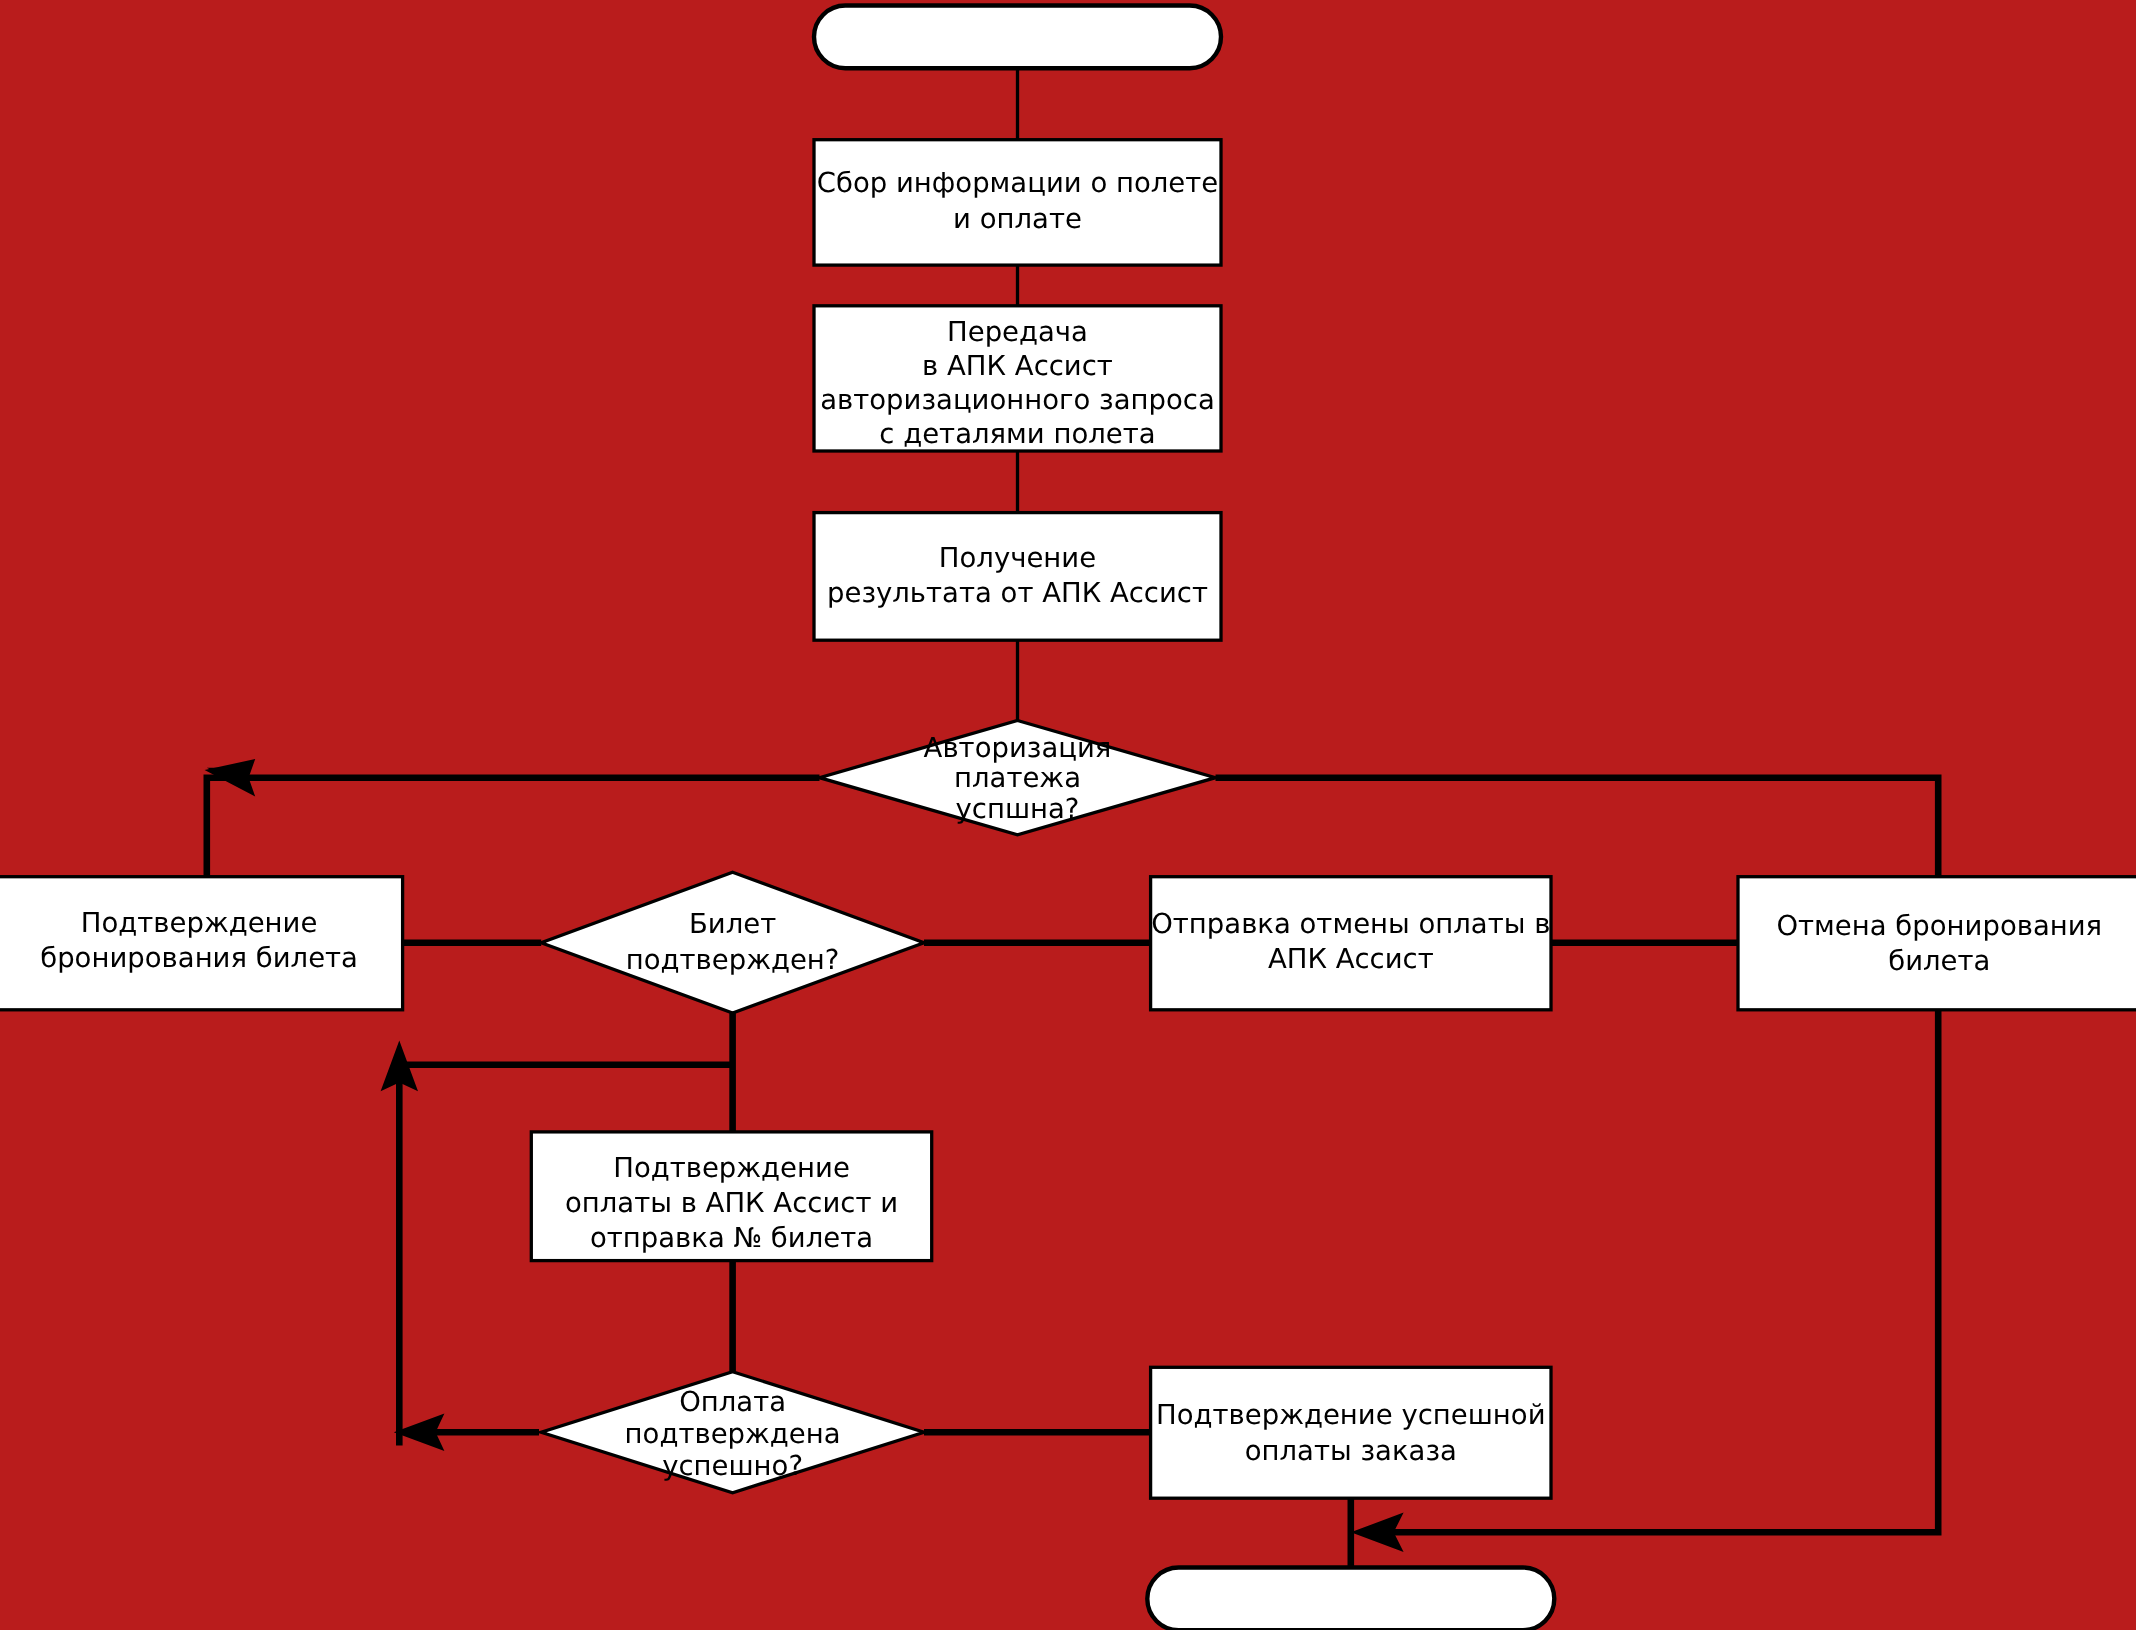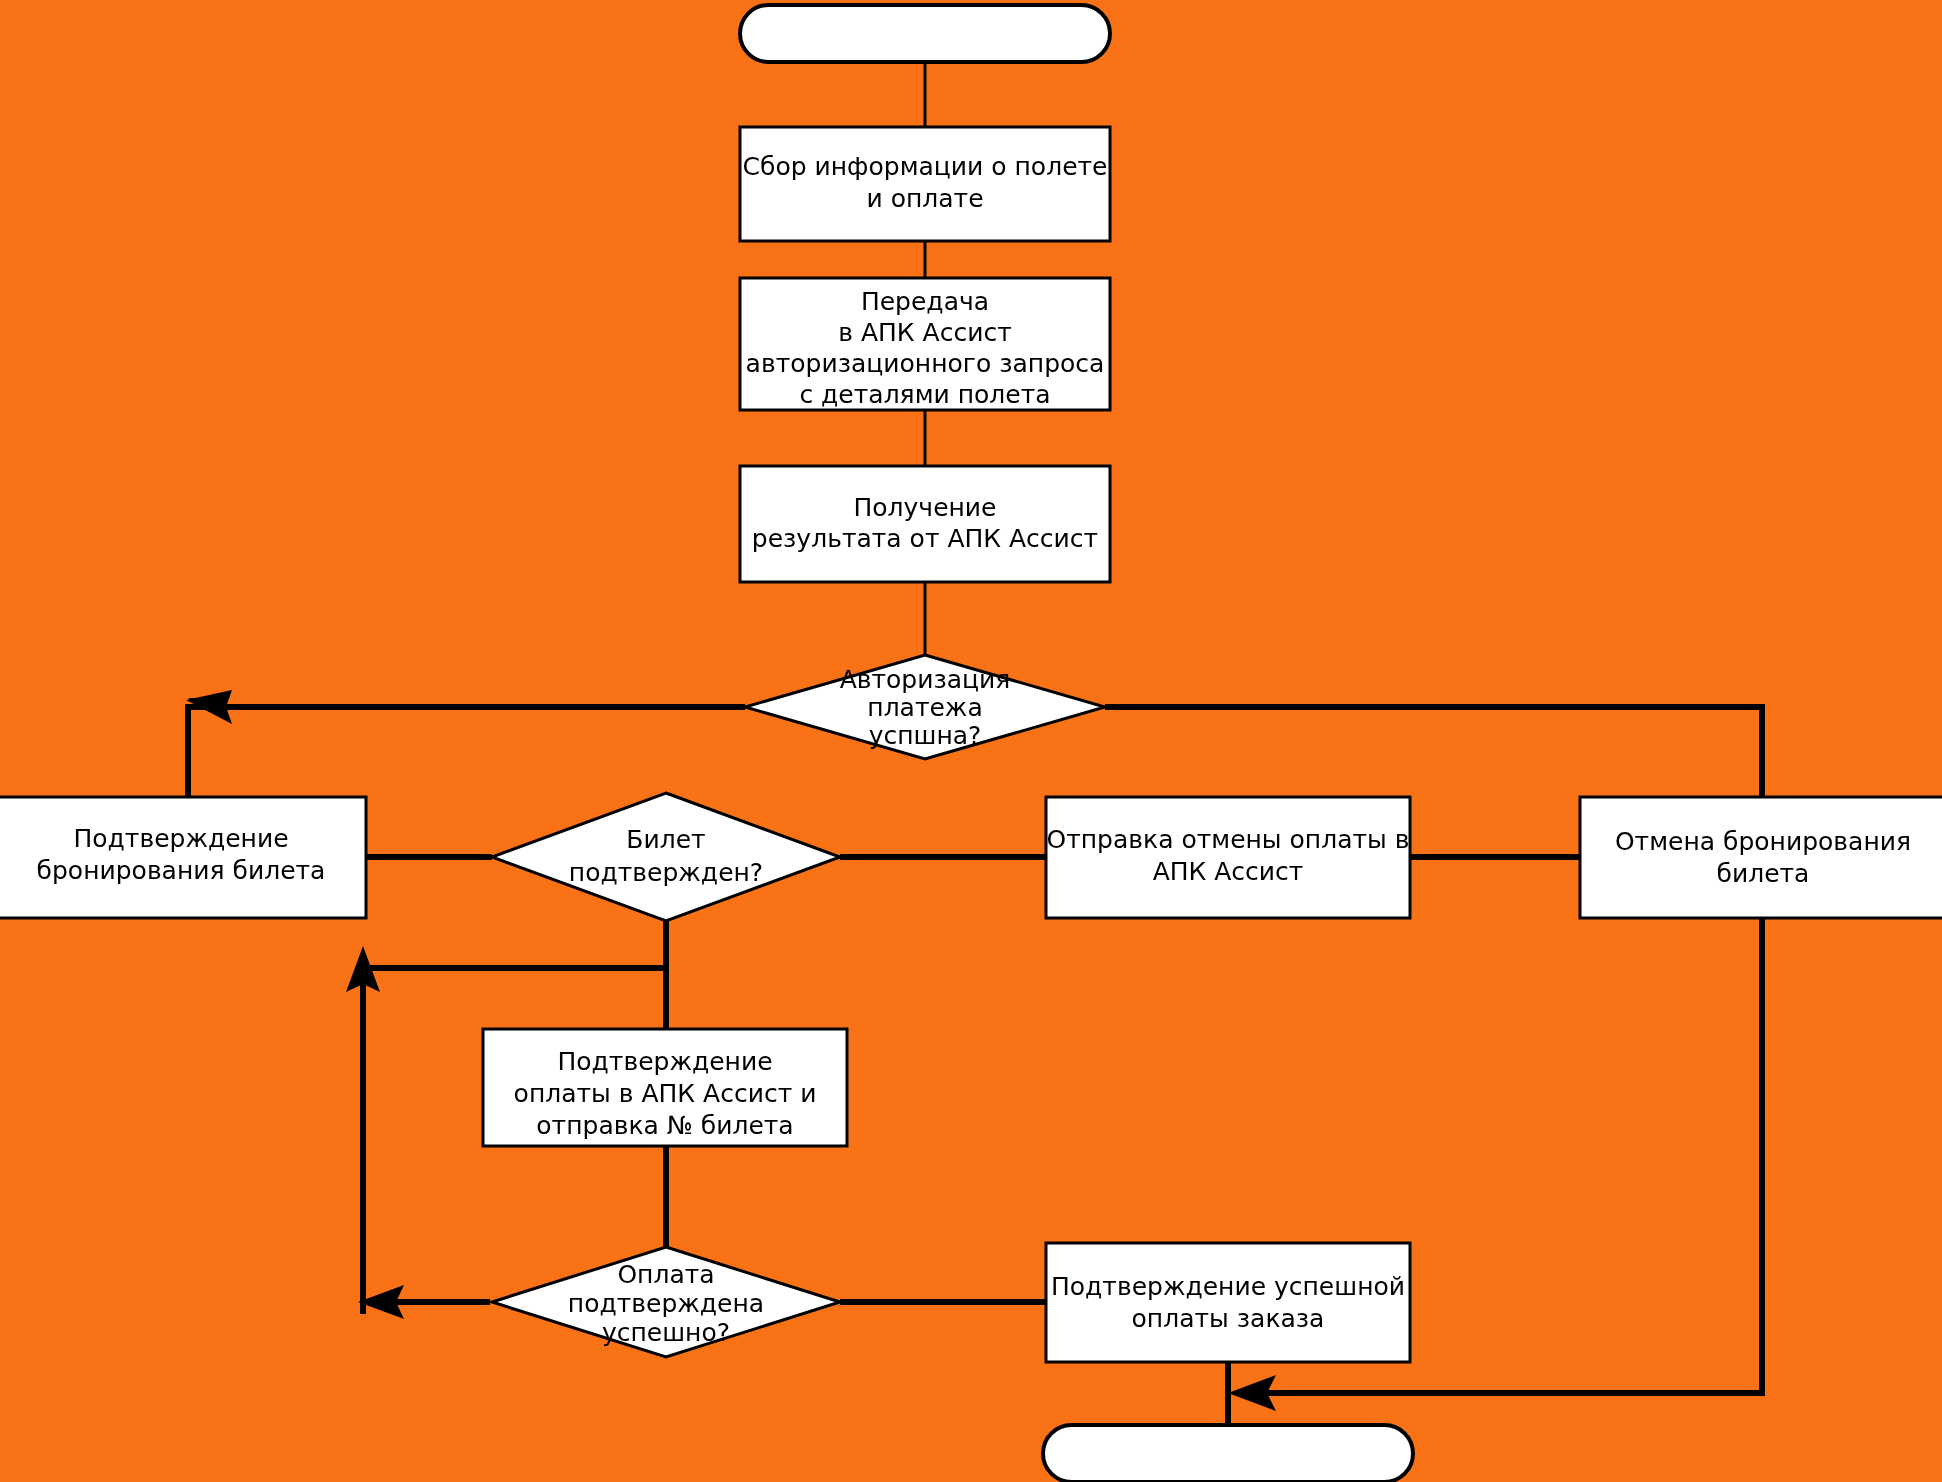--- a/index.html
+++ b/index.html
@@ -4,21 +4,21 @@
 <style>
   html, body {
     margin: 0;
     padding: 0;
     background: #ffffff;
   }
   #flow-root {
     position: relative;
     width: 1942px;
     height: 1482px;
-    background: #f97316;
+    background: #b91c1c;
     font-family: "DejaVu Sans", sans-serif;
     overflow: hidden;
   }
   svg#flow-svg {
     display: block;
     width: 1942px;
     height: 1482px;
   }
   .node-shape {
     fill: #ffffff;

